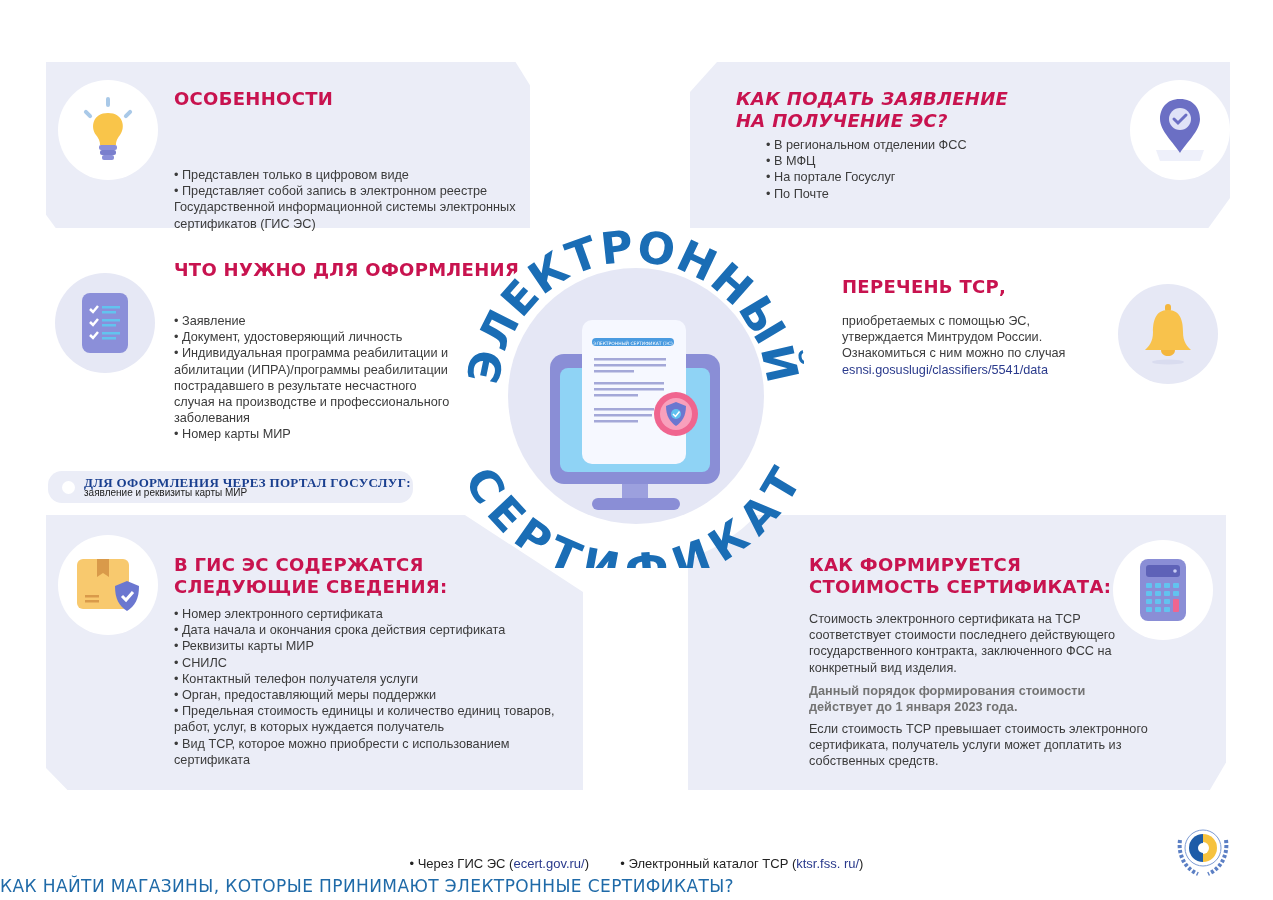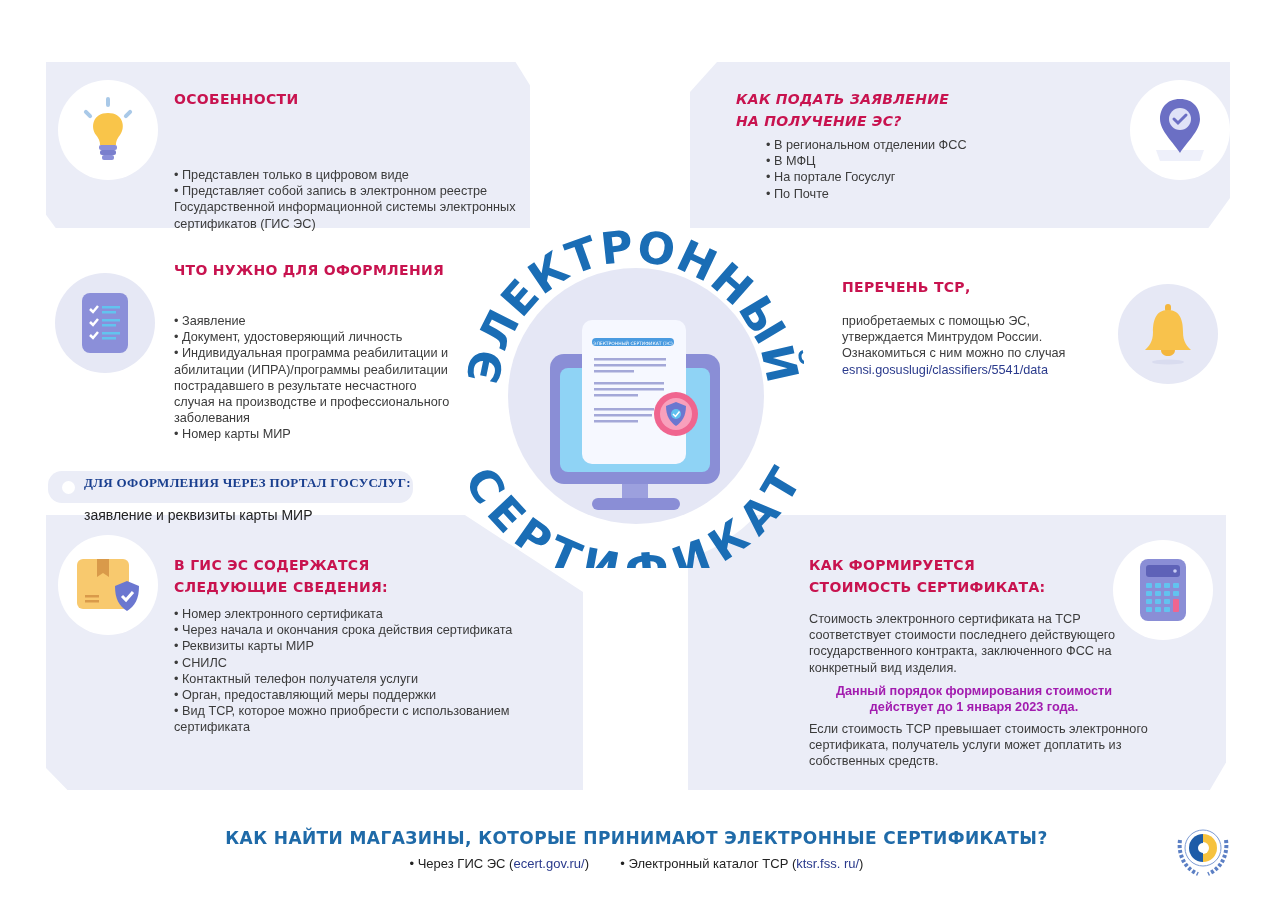--- a/index.html
+++ b/index.html
@@ -8,39 +8,39 @@
 
   .card { position: absolute; background: #ebedf7; }
   .card-tl { left: 46px; top: 62px; width: 484px; height: 166px; clip-path: polygon(0 0, 97% 0, 100% 14%, 100% 100%, 2% 100%, 0 92%); }
   .card-tr { left: 690px; top: 62px; width: 540px; height: 166px; clip-path: polygon(5% 0, 100% 0, 100% 82%, 96% 100%, 0 100%, 0 18%); }
   .card-bl { left: 46px; top: 515px; width: 537px; height: 275px; clip-path: polygon(0 0, 78% 0, 100% 28%, 100% 100%, 4% 100%, 0 92%); }
   .card-br { left: 688px; top: 515px; width: 538px; height: 275px; clip-path: polygon(0 0, 100% 0, 100% 90%, 97% 100%, 0 100%, 0 60%); }
 
   .icon-circle { position: absolute; width: 100px; height: 100px; border-radius: 50%; background: #ffffff; display: flex; align-items: center; justify-content: center; }
   .icon-circle.lav { background: #e6e8f5; }
 
-  .title { position: absolute; font-family: "DejaVu Sans", sans-serif; font-weight: bold; color: #c8134f; font-size: 14px; line-height: 22px; letter-spacing: 0.3px; text-transform: uppercase; }
+  .title { position: absolute; font-family: "DejaVu Sans", sans-serif; font-weight: bold; color: #c8134f; font-size: 18px; line-height: 22px; letter-spacing: 0.3px; text-transform: uppercase; }
   .list { position: absolute; list-style: none; font-size: 12.7px; line-height: 16.2px; color: #3b3b3b; }
   .list li::before { content: "• "; }
   .para { position: absolute; font-size: 12.7px; line-height: 16.2px; color: #3b3b3b; }
 
   .gos-box { position: absolute; left: 48px; top: 471px; width: 365px; height: 32px; background: #ebedf7; border-radius: 14px; }
   .gos-dot { position: absolute; left: 14px; top: 10px; width: 13px; height: 13px; border-radius: 50%; background: #ffffff; }
   .gos-title { position: absolute; left: 36px; top: 4px; font-family: Liberation Serif, serif; font-size: 13px; font-weight: bold; color: #1a3f8f; letter-spacing: 0.3px; }
-  .gos-text { position: absolute; left: 36px; top: 16px; font-size: 14px; color: #222; margin-top: 20px; }
+  .gos-text { position: absolute; left: 36px; top: 16px; font-size: 10px; color: #222; }
 
   .emblem-outer { position: absolute; left: 462px; top: 226px; width: 342px; height: 342px; border-radius: 50%; background: #ffffff; }
   .emblem-inner { position: absolute; left: 508px; top: 268px; width: 256px; height: 256px; border-radius: 50%; background: #e5e7f5; }
 
-  .footer-title { position: absolute; left: 0; width: 1273px; top: 828px; text-align: center; font-family: "DejaVu Sans", sans-serif; font-weight: bold; font-size: 17px; color: #1f6aa8; letter-spacing: 0.4px; }
+  .footer-title { position: absolute; left: 0; width: 1273px; top: 876px; font-family: "DejaVu Sans", sans-serif; font-weight: normal; font-size: 17px; color: #1f6aa8; letter-spacing: 0.4px; }
   .footer-links { position: absolute; left: 0; width: 1273px; top: 856px; text-align: center; font-size: 13px; color: #222; }
   .link { color: #2a3a8c; }
   .footer-links .sep { display: inline-block; width: 24px; }
 
-  .blue-bold { color: #a21caf; font-weight: bold; text-align: center; }
+  .blue-bold { color: #737373; font-weight: bold; }
 </style>
 </head>
 <body>
 
 <div class="card card-tl"></div>
 <div class="card card-tr"></div>
 <div class="card card-bl"></div>
 <div class="card card-br"></div>
 
 <div class="icon-circle" style="left:58px;top:80px;">
@@ -172,25 +172,26 @@
     <path d="M54 26 L66 31 C66 44 62 51 54 56 C46 51 42 44 42 31 Z" fill="#6b77d0"></path>
     <path d="M49 41 L53 45 L60 37" stroke="#fff" stroke-width="3" fill="none"></path>
   </svg>
 </div>
 <div class="title" style="left:174px;top:554px;">
   <div>В ГИС ЭС СОДЕРЖАТСЯ</div>
   <div>СЛЕДУЮЩИЕ СВЕДЕНИЯ:</div>
 </div>
 <ul class="list" style="left:174px;top:606px;width:400px;">
   <li>Номер электронного сертификата</li>
-  <li>Через начала и окончания срока действия сертификата</li>
+  <li>Дата начала и окончания срока действия сертификата</li>
   <li>Реквизиты карты МИР</li>
   <li>СНИЛС</li>
   <li>Контактный телефон получателя услуги</li>
   <li>Орган, предоставляющий меры поддержки</li>
+  <li>Предельная стоимость единицы и количество единиц товаров, работ, услуг, в которых нуждается получатель</li>
   <li>Вид ТСР, которое можно приобрести с использованием сертификата</li>
 </ul>
 
 <div class="title" style="left:809px;top:554px;">
   <div>КАК ФОРМИРУЕТСЯ</div>
   <div>СТОИМОСТЬ СЕРТИФИКАТА:</div>
 </div>
 <div class="para" style="left:809px;top:611px;width:330px;">Стоимость электронного сертификата на ТСР соответствует стоимости последнего действующего государственного контракта, заключенного ФСС на конкретный вид изделия.</div>
 <div class="para blue-bold" style="left:809px;top:683px;width:330px;">Данный порядок формирования стоимости действует до 1 января 2023 года.</div>
 <div class="para" style="left:809px;top:721px;width:360px;">Если стоимость ТСР превышает стоимость электронного сертификата, получатель услуги может доплатить из собственных средств.</div>

